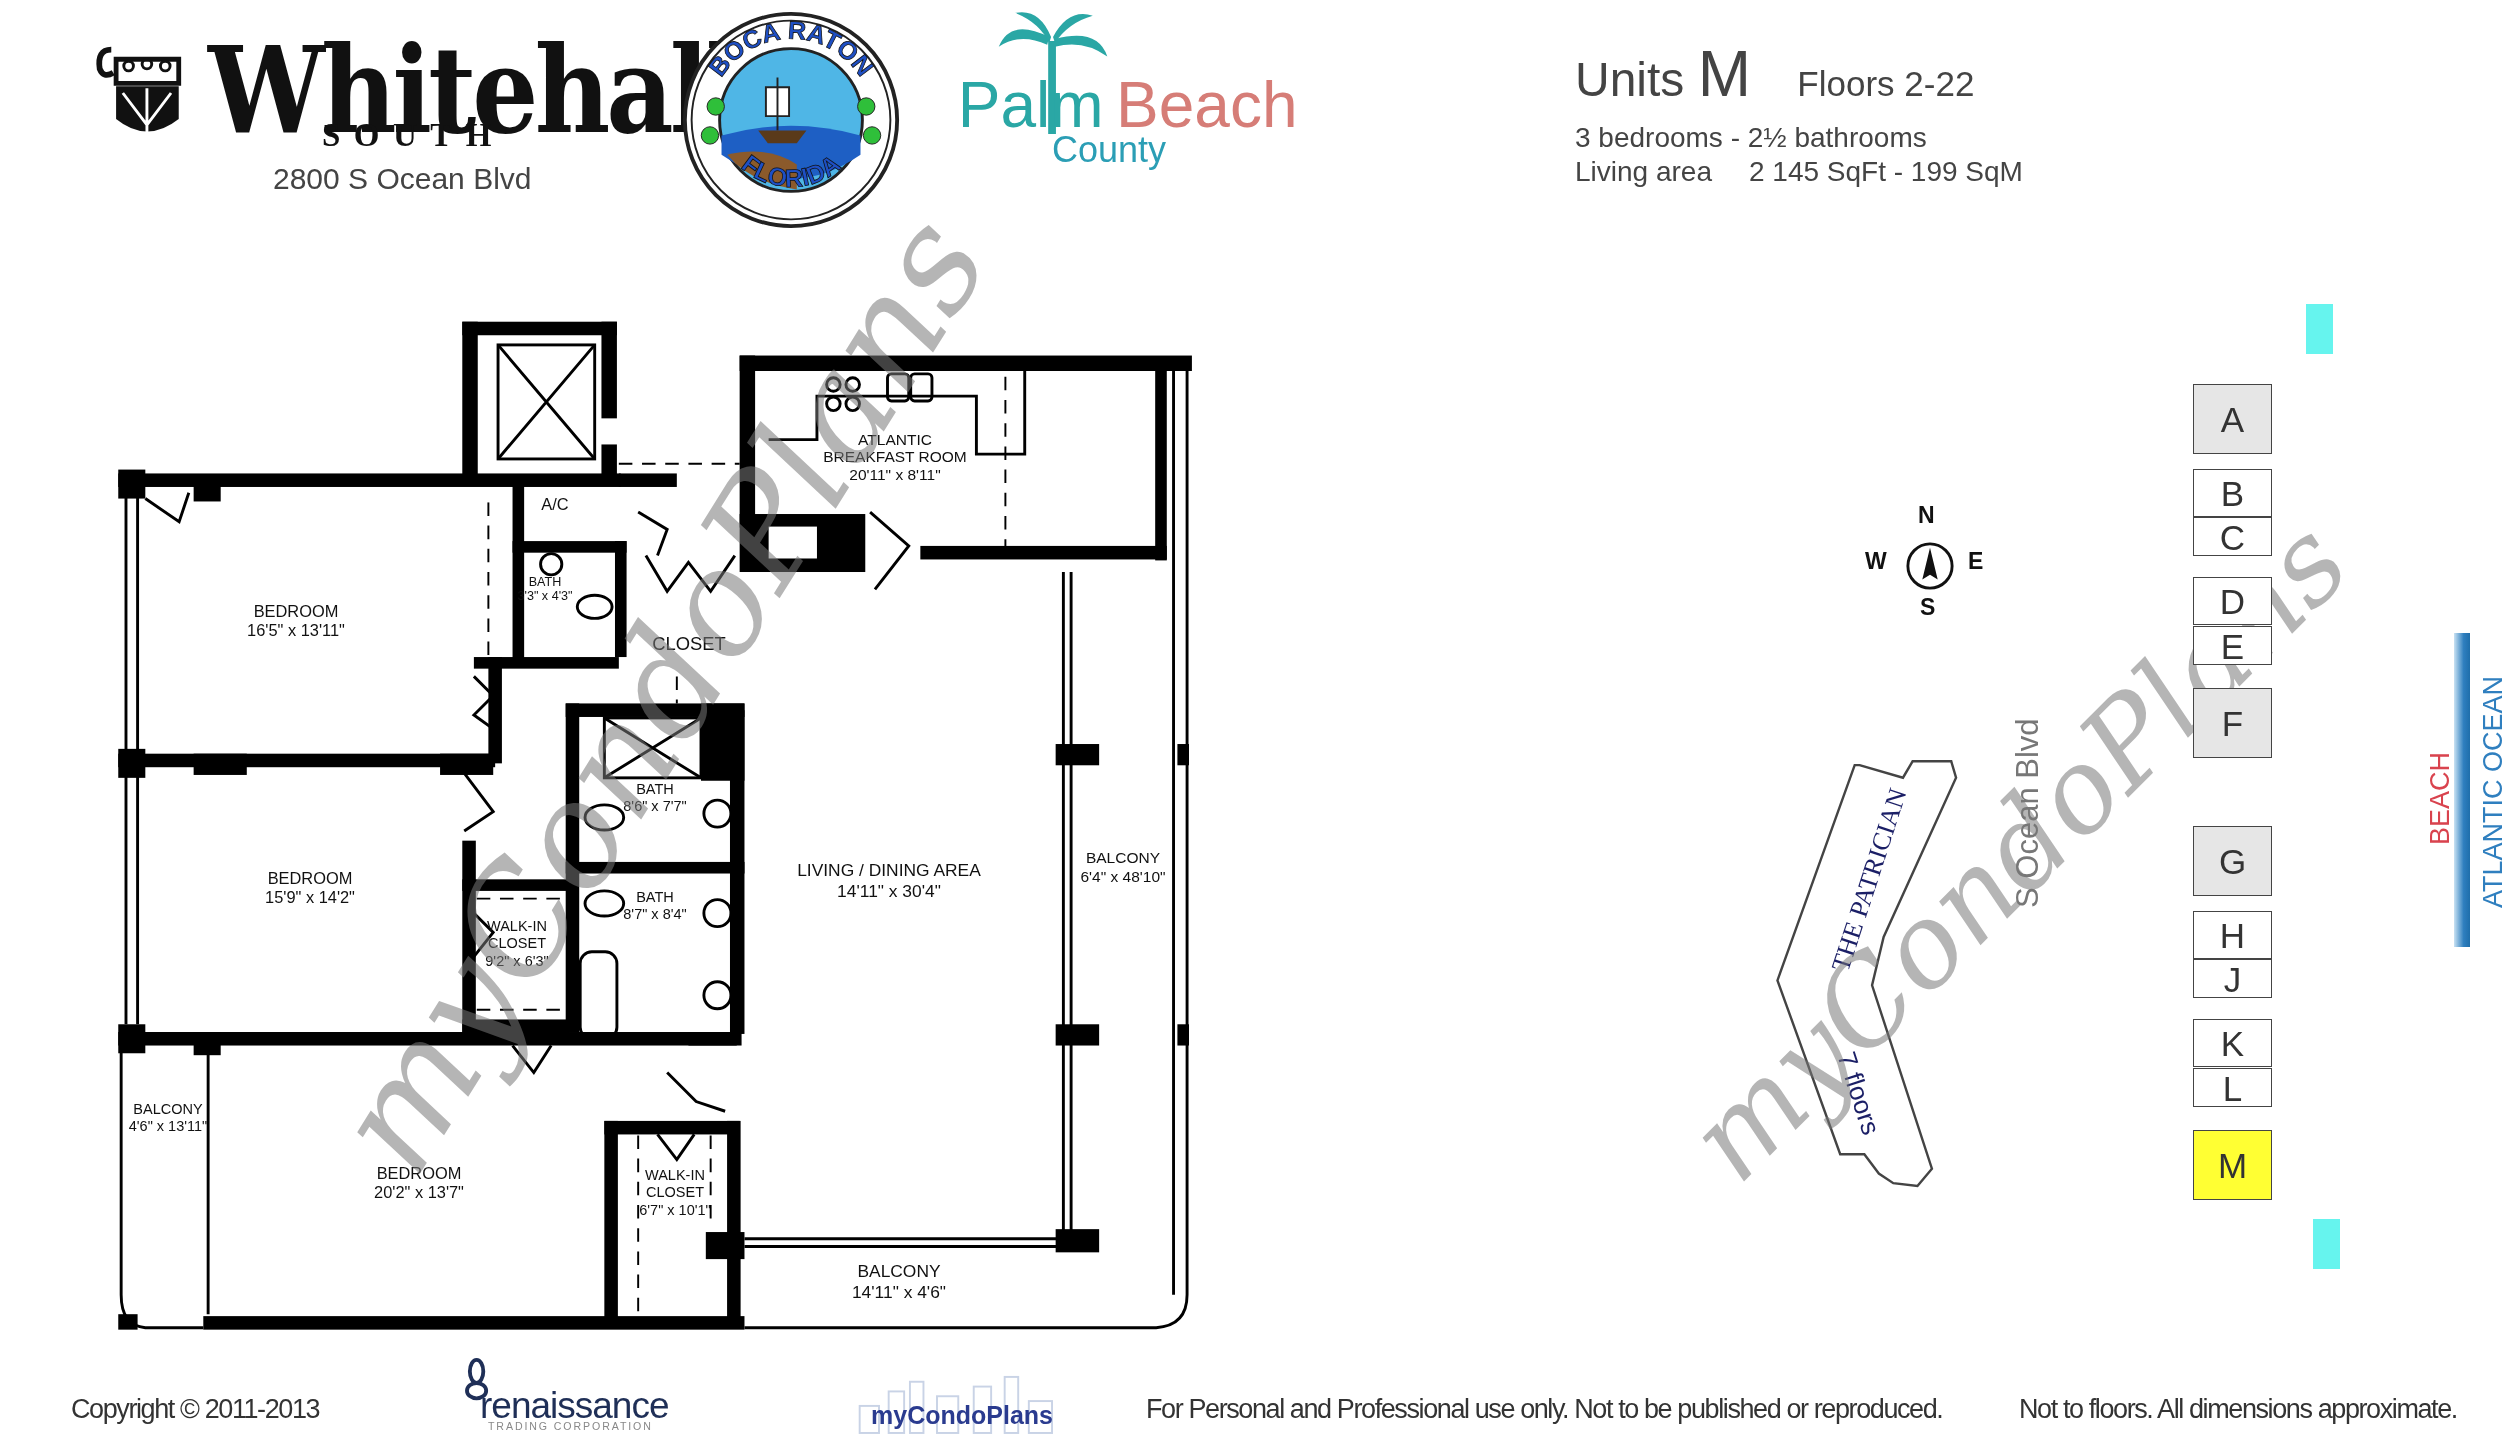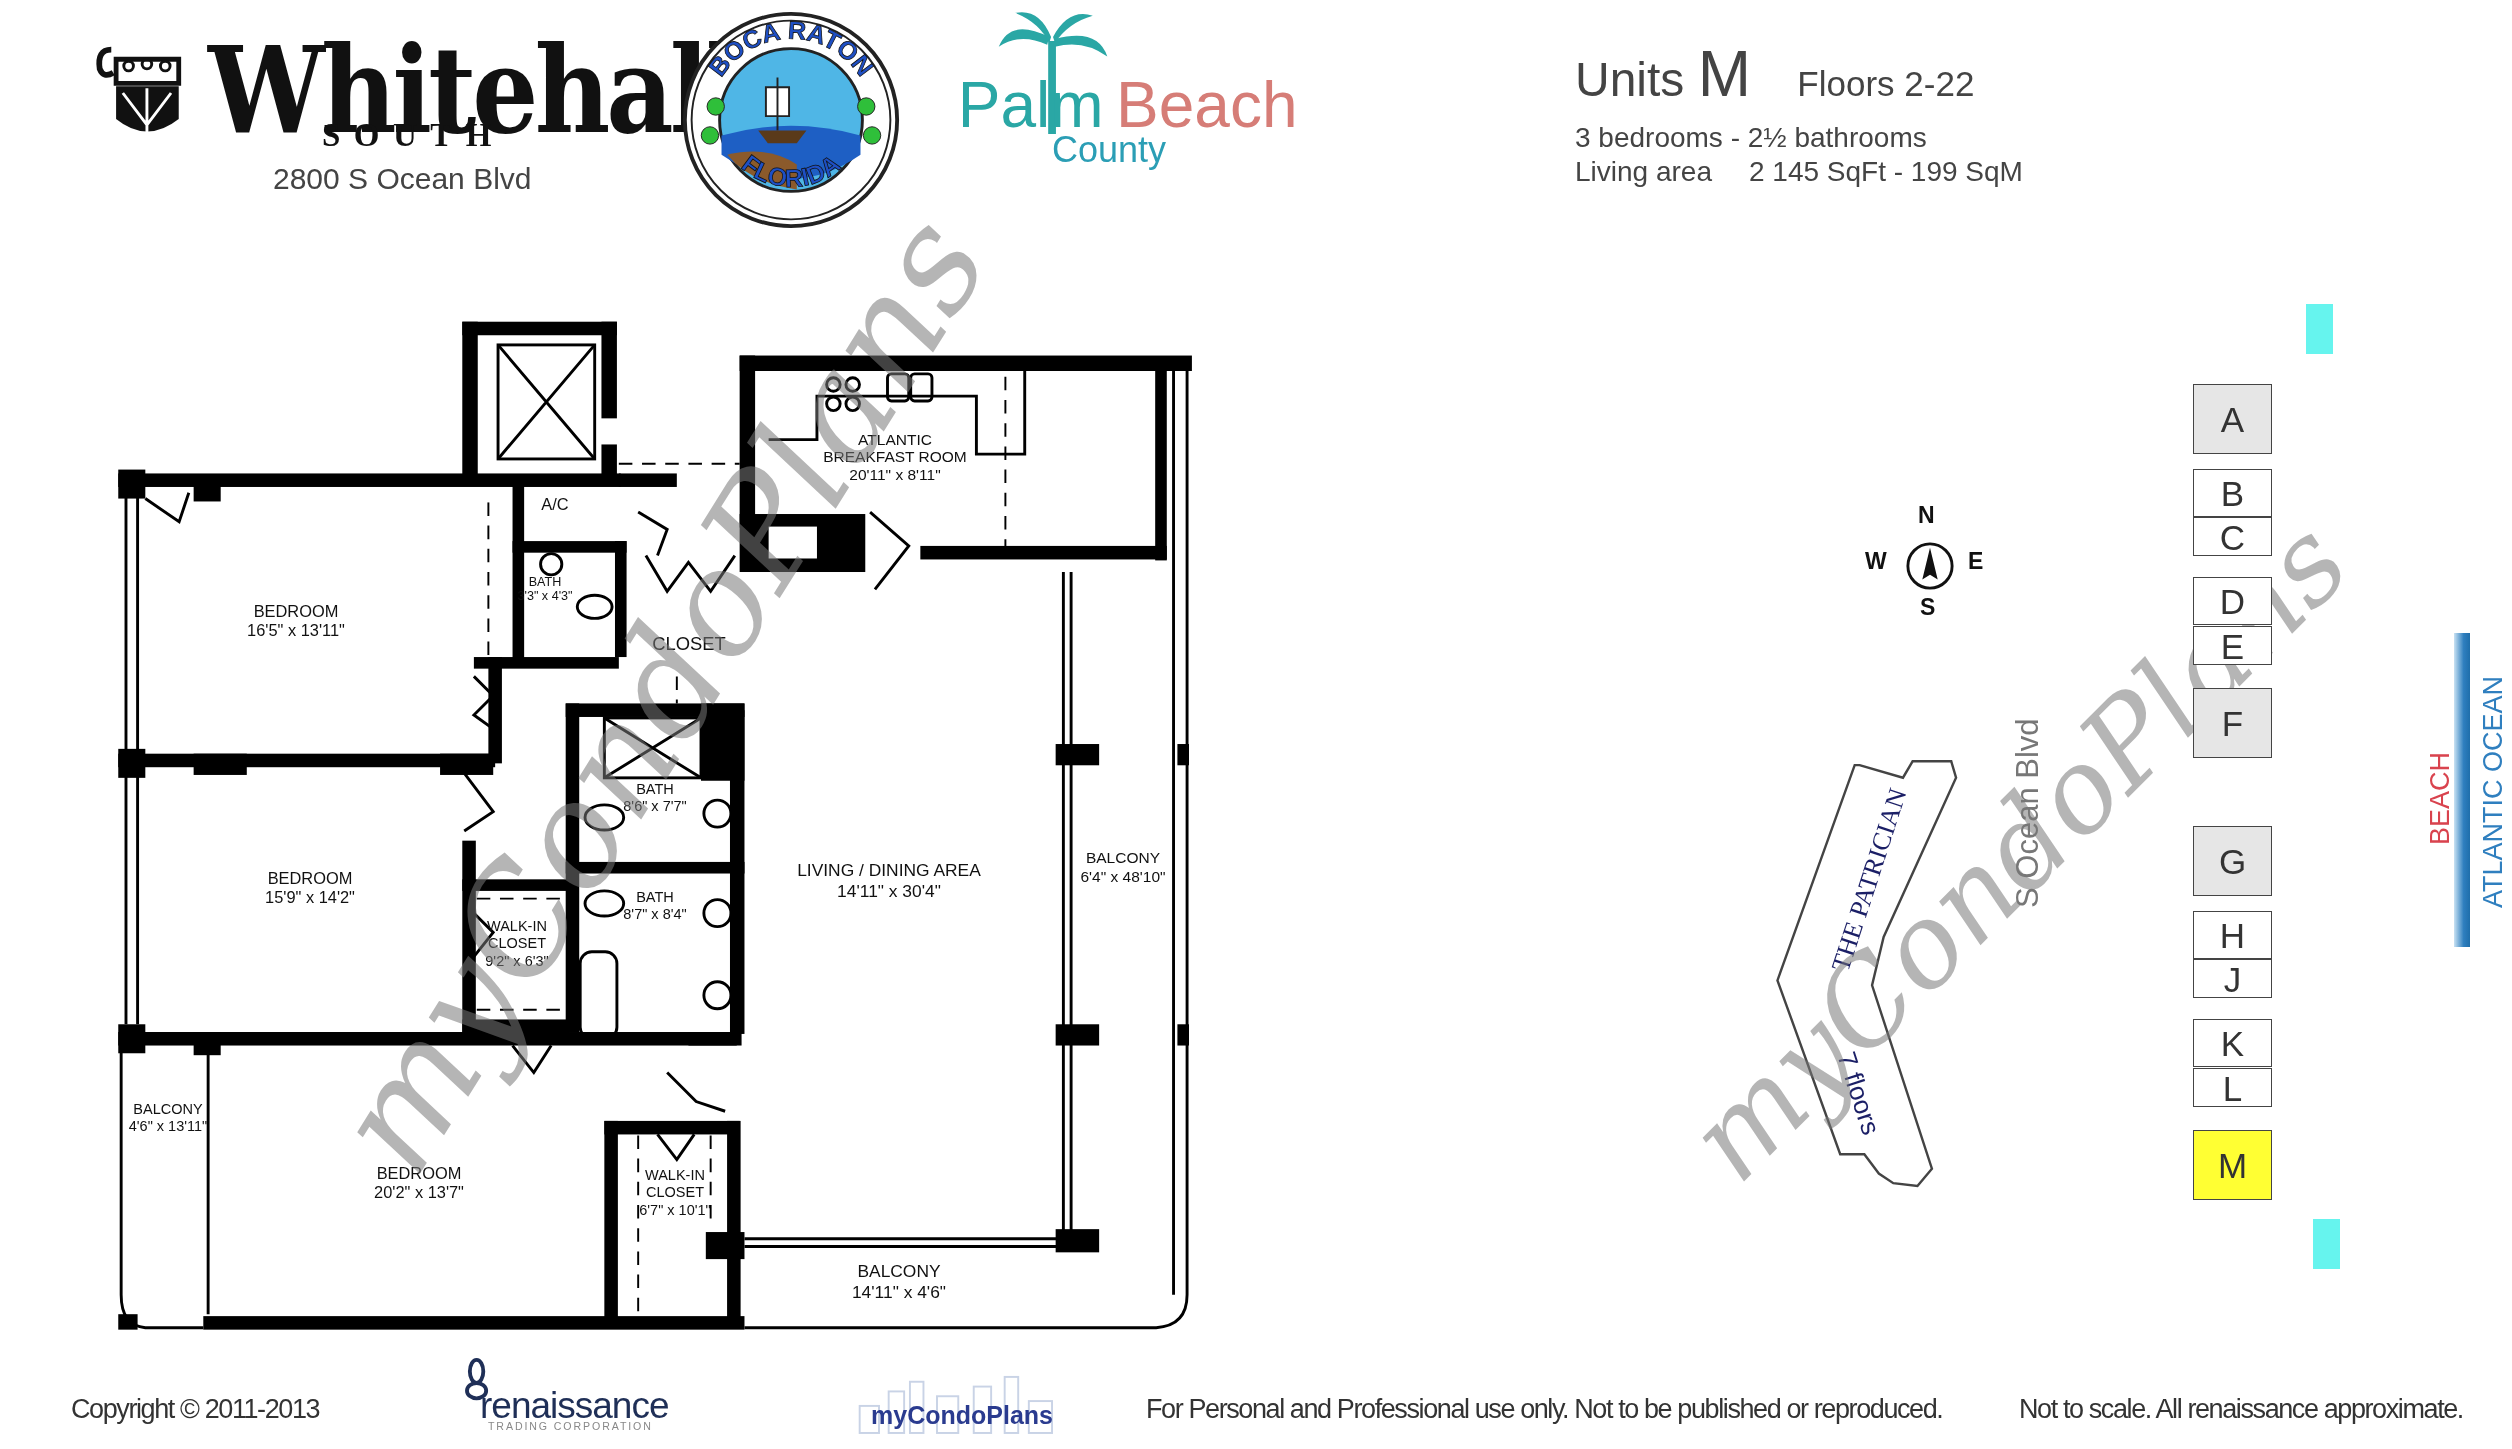--- a/index.html
+++ b/index.html
@@ -345,14 +345,14 @@
       <rect x="62" y="10" width="14" height="53"></rect>
         <rect x="90" y="25" width="22" height="38"></rect>
       <rect x="128" y="15" width="18" height="48"></rect>
         <rect x="160" y="5" width="14" height="58"></rect>
       <rect x="185" y="30" width="24" height="33"></rect>
     </g>
   </svg>
   <span class="mcp-word">myCondoPlans</span>
 </div>
 <div class="abs footer" style="left:1146px">For Personal and Professional use only.  Not to be published or reproduced.</div>
-<div class="abs footer" style="left:2019px">Not to scale.  All renaissance approximate.</div>
+<div class="abs footer" style="left:2019px">Not to floors.  All dimensions approximate.</div>
 
 
 </body></html>

